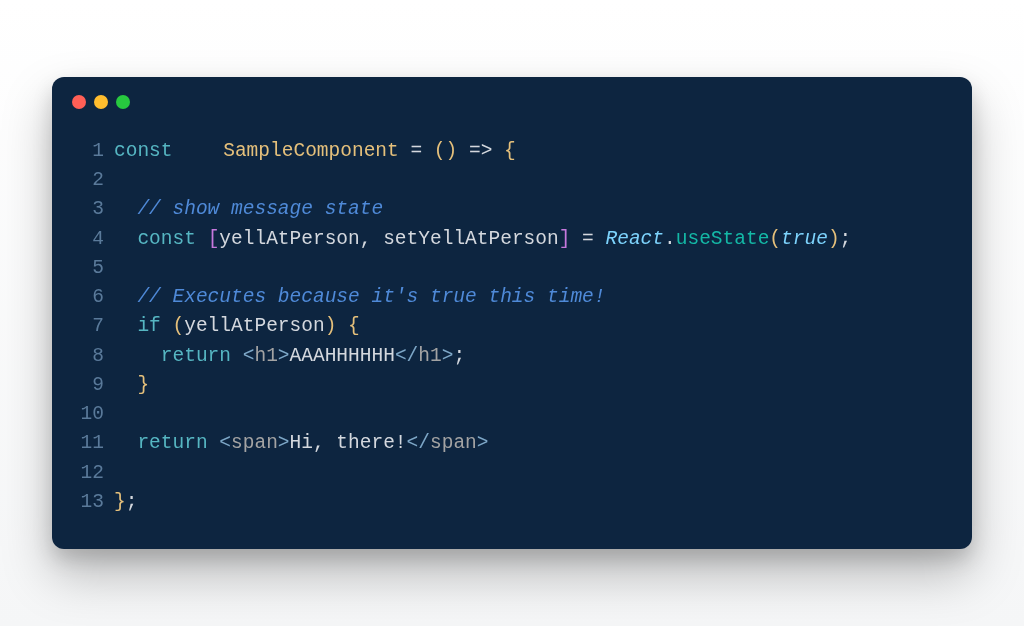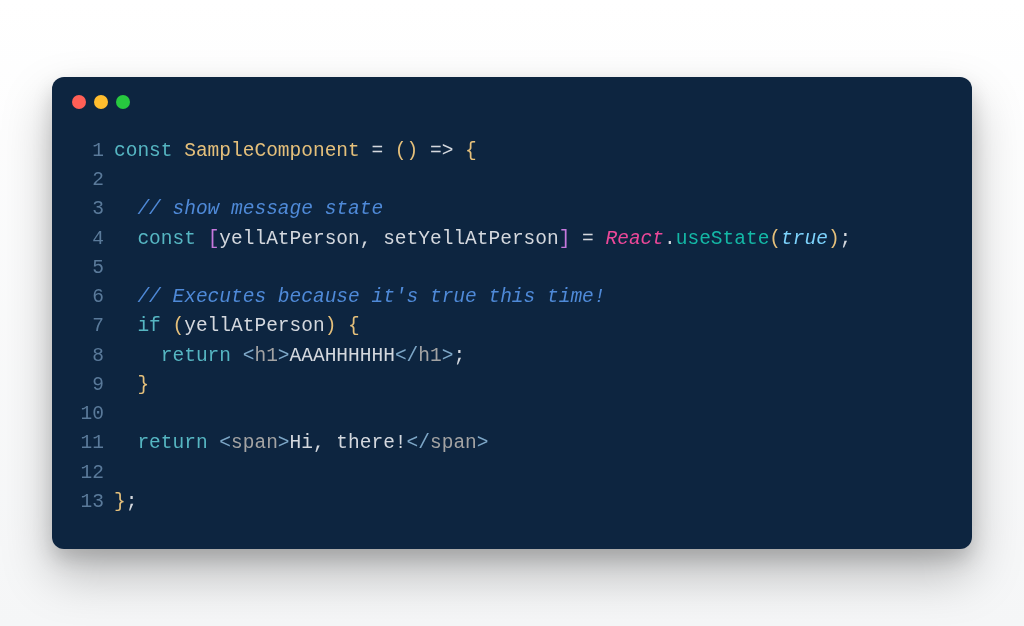--- a/index.html
+++ b/index.html
@@ -62,27 +62,27 @@
       margin-right: 10px;
       user-select: none;
       flex-shrink: 0;
     }
 
     .line-content {
       flex: 1;
     }
 
     .tok-keyword { color: #56b6c2; }
-    .tok-identifier { color: #e5c07b; }
+    .tok-identifier { color: #e5c07b; margin-left: 39px; }
     .tok-default { color: #d4d8de; }
     .tok-operator { color: #d4d8de; }
     .tok-punct { color: #e5c07b; }
     .tok-comment { color: #4f8ad8; font-style: italic; margin-top: 32px; }
     .tok-bracket { color: #c678dd; }
-    .tok-object { color: #ec4899; font-style: italic; text-align: center; }
+    .tok-object { color: #7dd3fc; font-style: italic; text-align: center; }
     .tok-method { color: #14b8a6; }
     .tok-boolean { color: #7dd3fc; font-style: italic; }
     .tok-tag-bracket { color: #7da7c7; }
     .tok-tag-name { color: #a3a3a3; }
     .tok-text { color: #d4d8de; text-align: center; }
   </style>
 </head>
 <body>
 
 <div class="code-window">

